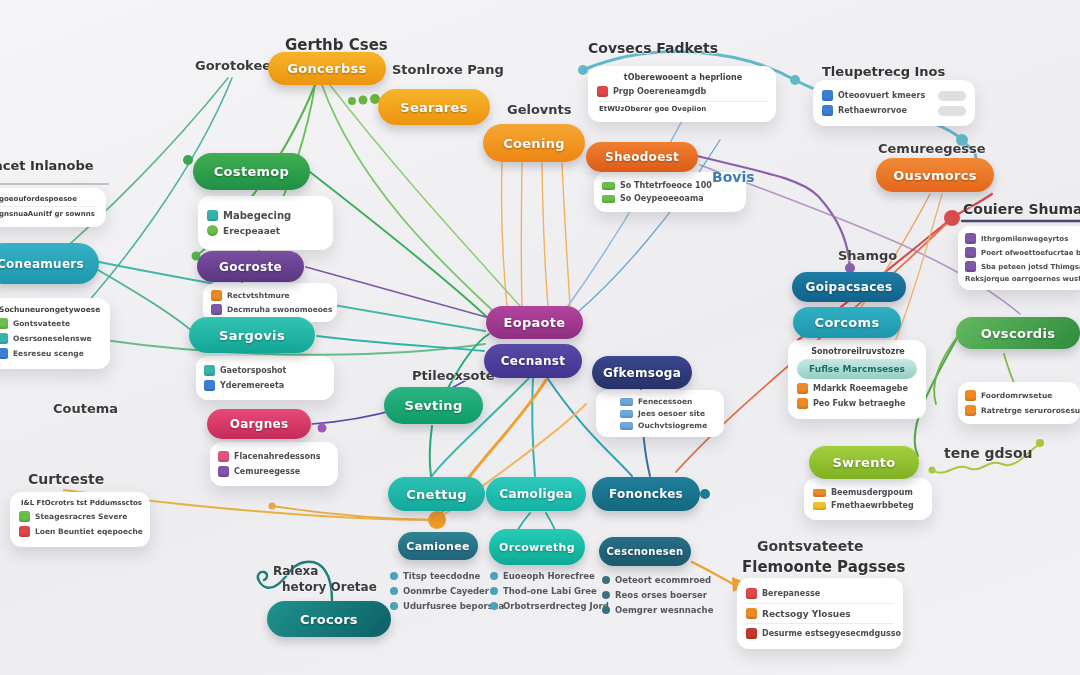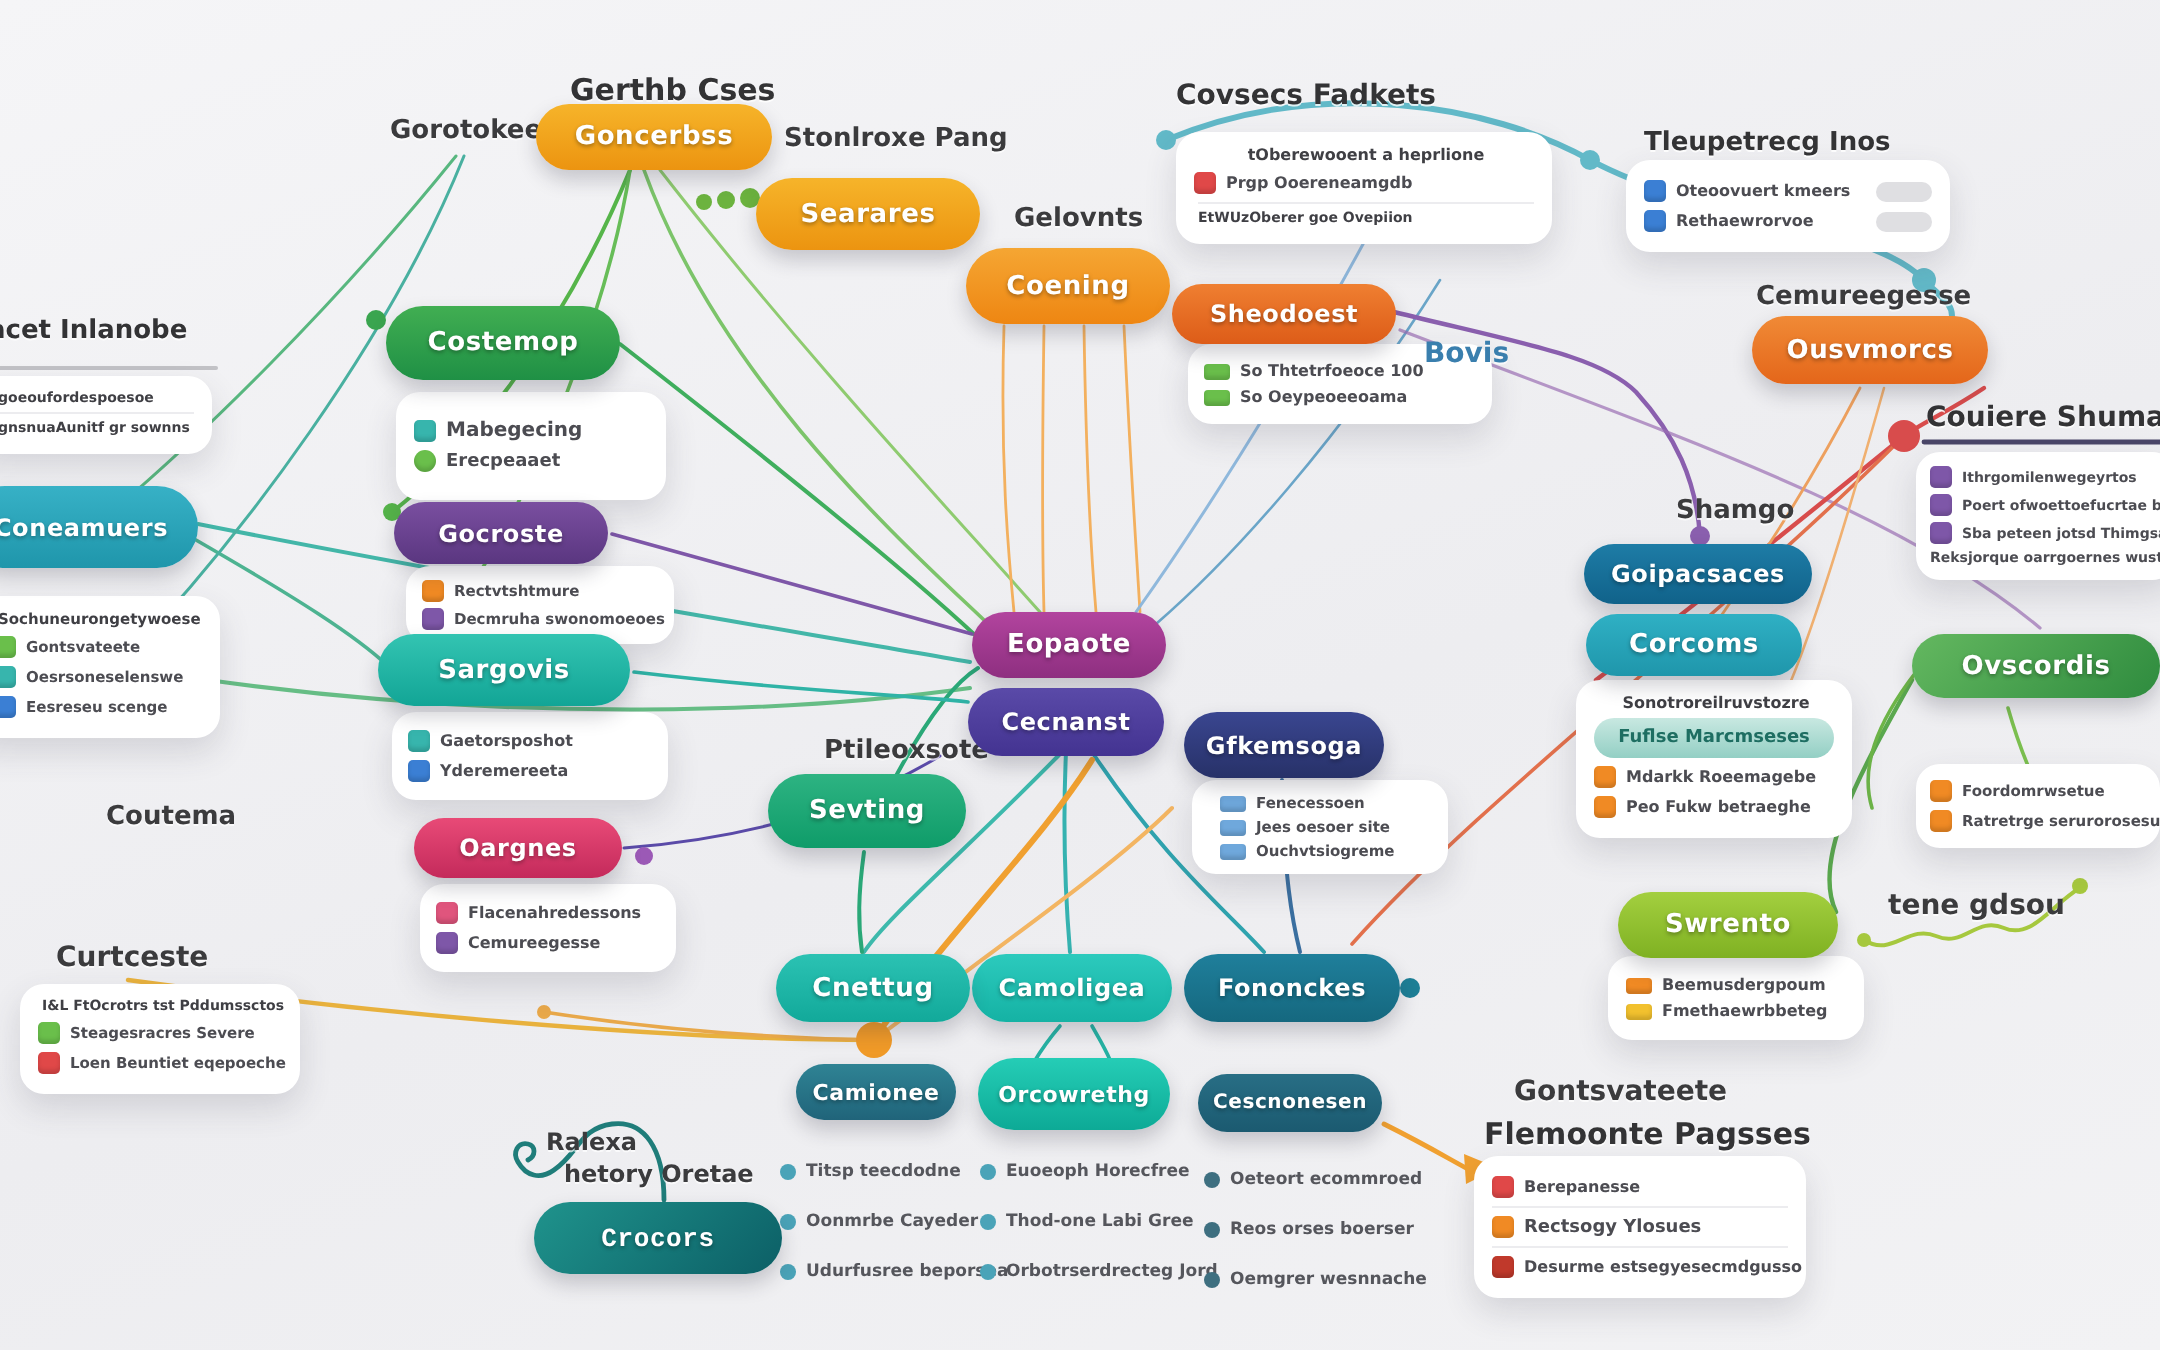--- a/index.html
+++ b/index.html
@@ -18,21 +18,21 @@
   .card{position:absolute;z-index:2;background:#ffffff;border-radius:12px;
     box-shadow:0 7px 16px rgba(60,60,80,.16);padding:6px 9px;color:#4a4a4e;
     box-sizing:border-box;}
   .card .hd{font-size:8px;font-weight:bold;color:#3f3f44;margin:1px 0 3px 2px;white-space:nowrap;}
   .row{display:flex;align-items:center;gap:5px;margin:4px 0;font-size:8px;
     font-weight:bold;color:#4c4c52;white-space:nowrap;}
   .ic{width:11px;height:11px;border-radius:2.5px;flex:none;box-shadow:inset 0 -2px 2px rgba(0,0,0,.15);}
   .ic.sm{width:13px;height:8px;border-radius:2px;}
   .dot{width:8px;height:8px;border-radius:50%;flex:none;}
   .plain{position:absolute;z-index:3;}
-  .plain .row{margin:15px 0;font-size:8.5px;color:#55565c;}
+  .plain .row{margin:5px 0;font-size:8.5px;color:#55565c;}
   .graypill{width:28px;height:10px;border-radius:6px;background:#dfdfe2;margin-left:auto;flex:none;}
   
   .g-orange{background:linear-gradient(180deg,#f6b42a,#ec9410);}
   .g-orange2{background:linear-gradient(180deg,#f5a633,#ee8612);}
   .g-orange3{background:linear-gradient(180deg,#f08a36,#e4661a);}
   .g-orangered{background:linear-gradient(180deg,#ef7f31,#dd5c18);}
   .g-green{background:linear-gradient(180deg,#41ae52,#1f9045);}
   .g-emerald{background:linear-gradient(180deg,#2db382,#0f9c69);}
   .g-teal{background:linear-gradient(180deg,#33c4b2,#12a596);}
   .g-teal2{background:linear-gradient(180deg,#37b1c6,#1f96ab);}
@@ -177,21 +177,21 @@
   <div class="pill g-bteal2" style="left:486px;top:477px;width:100px;height:34px;font-size:12px;">Camoligea</div>
   <div class="pill g-bteal" style="left:388px;top:477px;width:97px;height:34px;">Cnettug</div>
   <div class="pill g-dblue2" style="left:592px;top:477px;width:108px;height:34px;font-size:12px;">Fononckes</div>
   <div class="pill g-slate" style="left:398px;top:532px;width:80px;height:28px;font-size:11px;">Camionee</div>
   <div class="pill g-bright" style="left:489px;top:529px;width:96px;height:36px;font-size:11px;">Orcowrethg</div>
   <div class="pill g-slate2" style="left:599px;top:537px;width:92px;height:29px;font-size:10px;">Cescnonesen</div>
   <div class="pill g-dblue" style="left:792px;top:272px;width:114px;height:30px;font-size:12px;">Goipacsaces</div>
   <div class="pill g-teal3" style="left:793px;top:307px;width:108px;height:31px;">Corcoms</div>
   <div class="pill g-grass" style="left:956px;top:317px;width:124px;height:32px;">Ovscordis</div>
   <div class="pill g-lime" style="left:809px;top:446px;width:110px;height:33px;">Swrento</div>
-  <div class="pill g-deepteal" style="left:267px;top:601px;width:124px;height:36px;font-family:Liberation Mono, monospace;">Crocors</div>
+  <div class="pill g-deepteal" style="left:267px;top:601px;width:124px;height:36px;">Crocors</div>
 
   <div class="card" style="left:588px;top:66px;width:188px;">
     <div class="hd" style="text-align:center;">tOberewooent a heprlione</div>
     <div class="row">
         <span class="ic ic-red"></span>
       <span>Prgp Ooereneamgdb</span>
       </div>
     <div class="hd sep" style="padding-top:3px;font-size:7px;">EtWUzOberer goe Ovepiion</div>
   </div>
 
@@ -357,21 +357,21 @@
     <div class="row">
         <span class="ic sm ic-green"></span>
       <span>So Thtetrfoeoce 100</span>
       </div>
     <div class="row">
         <span class="ic sm ic-green"></span>
       <span>So Oeypeoeeoama</span>
       </div>
   </div>
 
-  <div class="card" style="left:596px;top:390px;width:128px;padding:4px 14px;">
+  <div class="card" style="left:596px;top:390px;width:128px;padding:4px 24px;">
     <div class="row" style="margin:3px 0;font-size:7.5px;">
         <span class="ic sm ic-lblue"></span>
       <span>Fenecessoen</span>
       </div>
     <div class="row" style="margin:3px 0;font-size:7.5px;">
         <span class="ic sm ic-lblue"></span>
       <span>Jees oesoer site</span>
       </div>
     <div class="row" style="margin:3px 0;font-size:7.5px;">
         <span class="ic sm ic-lblue"></span>

